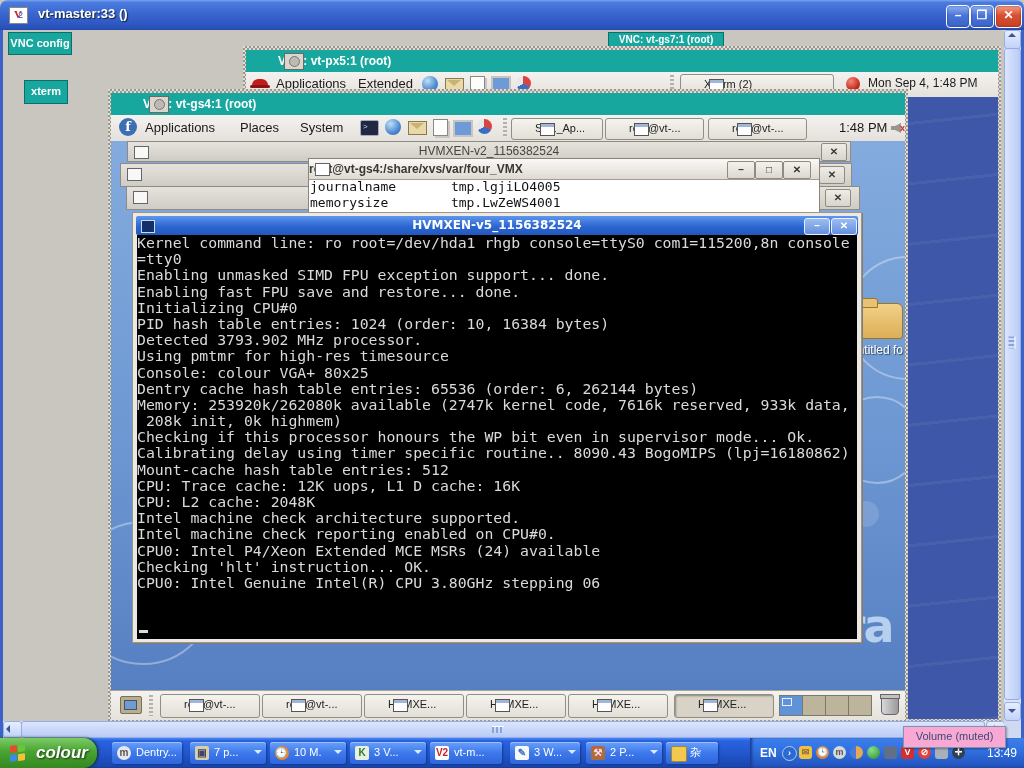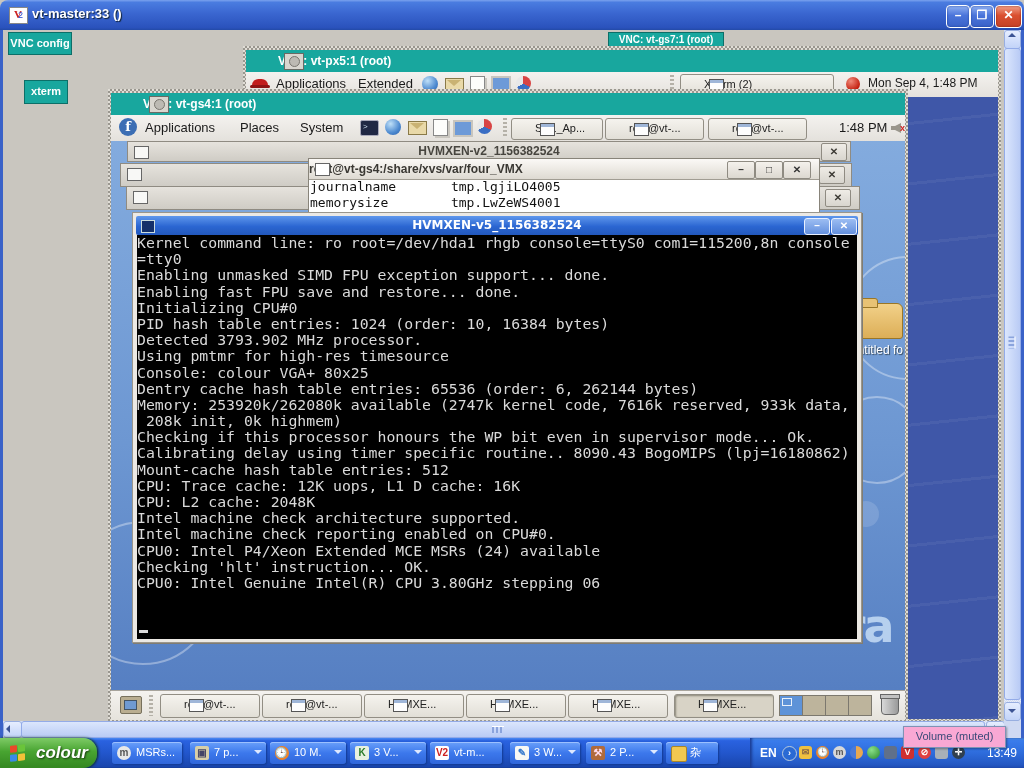--- a/index.html
+++ b/index.html
@@ -5,21 +5,21 @@
   html,body{margin:0;padding:0;background:#444;}
   #screen{position:relative;width:1024px;height:768px;overflow:hidden;
     font-family:"Liberation Sans",sans-serif;background:#c9c6bf;}
   .abs{position:absolute;}
   .stip{background:repeating-conic-gradient(#9a978f 0% 25%, #e0ddd6 0% 50%);background-size:4px 4px;}
 
   
   #xp-titlebar{left:0;top:0;width:1024px;height:30px;
     background:linear-gradient(180deg,#7ba2ee 0%,#4a7ce0 8%,#3a66d0 45%,#2a52bc 92%,#234aa8 100%);
     border-radius:8px 8px 0 0;}
-  #xp-title{position:absolute;left:32px;top:6px;color:#fff;font-weight:bold;font-size:13px;text-shadow:1px 1px 1px #123;}
+  #xp-title{position:absolute;left:38px;top:6px;color:#fff;font-weight:bold;font-size:13px;text-shadow:1px 1px 1px #123;}
   .vnc-logo{position:absolute;width:17px;height:15px;background:#fff;border:1px solid #888;font-size:11px;line-height:13px;text-align:center;}
   .vnc-logo b{color:#cc2222;font-family:"Liberation Serif",serif;}
   .vnc-logo i{color:#2244cc;font-style:normal;margin-left:-4px;font-size:9px;}
   #xp-icon{left:9px;top:7px;}
   .capbtn{position:absolute;top:5px;width:22px;height:21px;border:1px solid #fff;border-radius:4px;
     color:#fff;font-size:12px;line-height:19px;text-align:center;font-weight:bold;
     background:linear-gradient(180deg,#8fb0f2,#4a74da 45%,#3a62c8);box-shadow:inset 0 0 2px #1a3a90;}
   #btn-close-host{background:linear-gradient(180deg,#f0a088,#da5030 45%,#c44226);box-shadow:inset 0 0 2px #7a1a08;}
   #xp-border-l{left:0;top:30px;width:3px;height:708px;background:#3a62c8;}
   #xp-border-r{left:1021px;top:30px;width:3px;height:708px;background:#3a62c8;}
@@ -53,21 +53,21 @@
     border:1px solid #928e84;border-radius:3px;font-size:11px;color:#222;overflow:hidden;white-space:nowrap;}
   .task-btn .wic{position:absolute;left:5px;top:4px;width:13px;height:11px;background:#fdfdfd;border:1px solid #555;}
   .task-btn .wic::before{content:"";position:absolute;left:0;top:0;width:13px;height:3px;background:#9fb6d8;}
   .task-btn span{margin-left:23px;line-height:19px;}
   .task-btn.active{background:#d8d3c6;box-shadow:inset 1px 1px 2px #8a8678;}
   .dots-sep{position:absolute;width:4px;background:repeating-linear-gradient(180deg,#b5b1a8 0 2px,transparent 2px 4px);}
 
   
   .mbar{background:linear-gradient(180deg,#e6e3dd,#cfccc5);border:1px solid #8f8b82;overflow:hidden;}
   .mbar .mic{position:absolute;left:6px;top:4px;width:13px;height:11px;background:#f8f8f6;border:1px solid #666;}
-  .mbar .mtitle{display:block;text-align:center;font-size:12px;font-weight:bold;color:#47453f;line-height:18px;white-space:nowrap;}
+  .mbar .mtitle{display:block;text-align:center;font-size:12px;font-weight:normal;color:#47453f;line-height:18px;white-space:nowrap;}
   .mx{position:absolute;width:24px;height:16px;top:2px;background:linear-gradient(180deg,#efece6,#d8d5ce);
     border:1px solid #8f8b82;border-radius:2px;color:#3c3a34;font-size:10px;font-weight:bold;text-align:center;line-height:15px;}
 
   
   #fourvmx{background:#fff;border:1px solid #88847a;}
   #fourvmx-title{position:absolute;left:0;top:0;right:0;height:20px;background:linear-gradient(180deg,#fbf9f6,#dedad2);
     border-bottom:1px solid #a19d93;}
   #fourvmx-title .mtitle{text-align:center;font-size:12px;font-weight:bold;color:#3a3833;line-height:19px;}
   #fourvmx-body{position:absolute;left:1px;top:20px;width:508px;height:35px;overflow:hidden;
     font-family:"DejaVu Sans Mono",monospace;font-size:13px;line-height:16px;color:#111;white-space:pre;}
@@ -375,21 +375,21 @@
       <span class="winflag">
         <i style="background:#e84a2a;"></i>
           <i style="background:#6ac43a;"></i>
           <i style="background:#3a8ae8;"></i>
           <i style="background:#f2c238;"></i>
       </span>
       <span class="lbl">colour</span>
     </div>
     <div class="tb-btn" style="left:112px;width:70px;">
       <span class="ti" style="background:#e8e8e8;color:#555;border-radius:50%;">m</span>
-      <span class="tl">MSRs...</span>
+      <span class="tl">Dentry...</span>
     </div>
     <div class="tb-btn" style="left:190px;width:76px;">
       <span class="ti" style="background:#d8cfa8;color:#446;">▣</span>
       <span class="tl">7 p...</span>
       <span class="arr"></span>
     </div>
     <div class="tb-btn" style="left:270px;width:76px;">
       <span class="ti" style="background:#f08428;border-radius:50%;">🕒</span>
       <span class="tl">10 M.</span>
       <span class="arr"></span>

